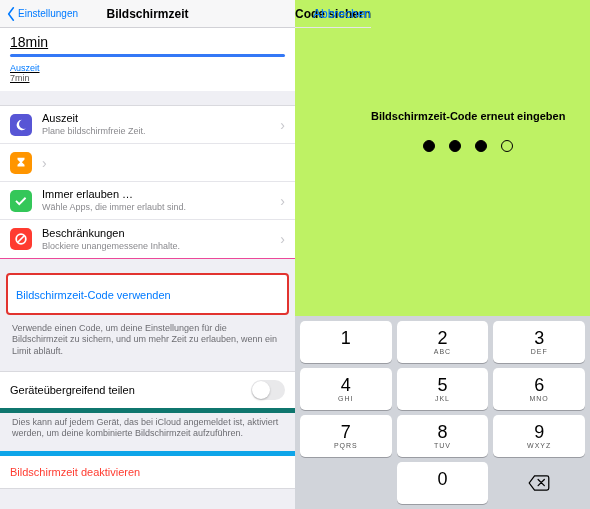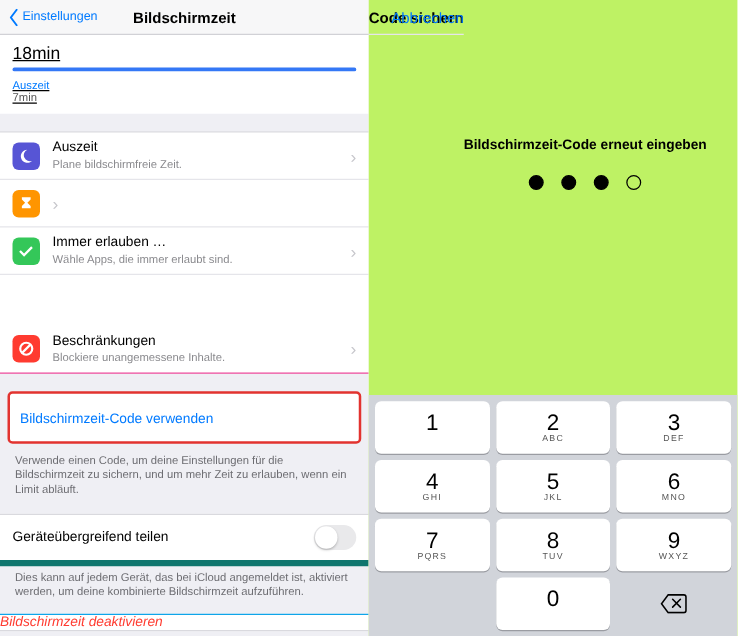--- a/index.html
+++ b/index.html
@@ -15,39 +15,39 @@
   .back svg { width: 10px; height: 14px; }
   .navtitle { position: absolute; left: 0; right: 0; text-align: center; font-weight: 600; font-size: 12px; color:#000; pointer-events:none;}
   .chartbox { background: #fff; padding: 6px 10px 8px; text-decoration: underline; }
   .bigtime { font-size: 14px; color:#000; }
   .bar { height: 3px; background:#3478f6; border-radius:2px; margin:4px 0 6px; width: 100%; }
   .small { font-size: 9px; color:#007aff; }
   .smallgray { font-size: 9px; color:#555; }
 
   .group { margin-top: 14px; background:#fff; border-top:1px solid #d9d9de; border-bottom:1px solid #ec4899; }
   .row { display:flex; align-items:center; padding:6px 10px; border-bottom:1px solid #e5e5ea; min-height:38px; }
-  .row:last-child { border-bottom:none;margin-top:40px; }
+  .row:last-child { border-bottom:none; }
   .iconbox { width:22px; height:22px; border-radius:5px; flex:0 0 22px; margin-right:10px; display:flex; align-items:center; justify-content:center; }
   .iconbox svg { width:14px; height:14px; fill:#fff; }
   .rowtext { flex:1; min-width:0; }
   .rowtitle { font-size:11px; color:#000; line-height:1.2; }
   .rowsub  { font-size:9px;  color:#8a8a8e; line-height:1.2; margin-top:1px; }
   .chev { color:#c7c7cc; font-size:14px; }
 
   .hl { border:2px solid #e2332f; border-radius:4px; margin:14px 6px 4px; background:#fff; }
   .hlrow { padding:10px 8px; }
   .linkblue { color:#007aff; font-size:11px; }
   .footer { font-size:9px; color:#6d6d72; padding:4px 12px 0; line-height:1.25; }
 
   .sharegroup { margin-top:14px; background:#fff; border-top:1px solid #d9d9de; border-bottom:5px solid #0f766e; }
   .sharerow { display:flex; align-items:center; justify-content:space-between; padding:8px 10px; }
   .sharelabel { font-size:11px; color:#000; }
   .switch { width:34px; height:20px; border-radius:10px; background:#e9e9eb; position:relative; }
   .switch::after { content:""; position:absolute; width:18px; height:18px; border-radius:50%; background:#fff; top:1px; left:1px; box-shadow:0 1px 2px rgba(0,0,0,.25);}
-  .linkred { color:#ff3b30; font-size:11px; background:#fff; border-top:1px solid #0ea5e9; border-bottom:1px solid #d9d9de; margin-top:12px;font-style:italic;}
+  .linkred { color:#ff3b30; font-size:11px; background:#fff; padding:10px; border-top:5px solid #0ea5e9; border-bottom:1px solid #d9d9de; margin-top:12px;}
 
   
   .rnav { height:28px; border-bottom:1px solid #e5e5ea; display:flex; align-items:center; justify-content:center; position:relative; }
   .rnavtitle { font-size:12px; font-weight:600; color:#000; }
   .rnavcancel { position:absolute; right:0; font-size:12px; color:#007aff; }
   .prompt { flex:0 0 auto; text-align:left; margin-top:110px; }
   .ptext { font-size:11px; font-weight:600; }
   .dots { display:flex; gap:14px; justify-content:center; margin-top:18px; }
   .dot { width:12px; height:12px; border-radius:50%; border:1.5px solid #000; }
   .dot.f { background:#000; }

